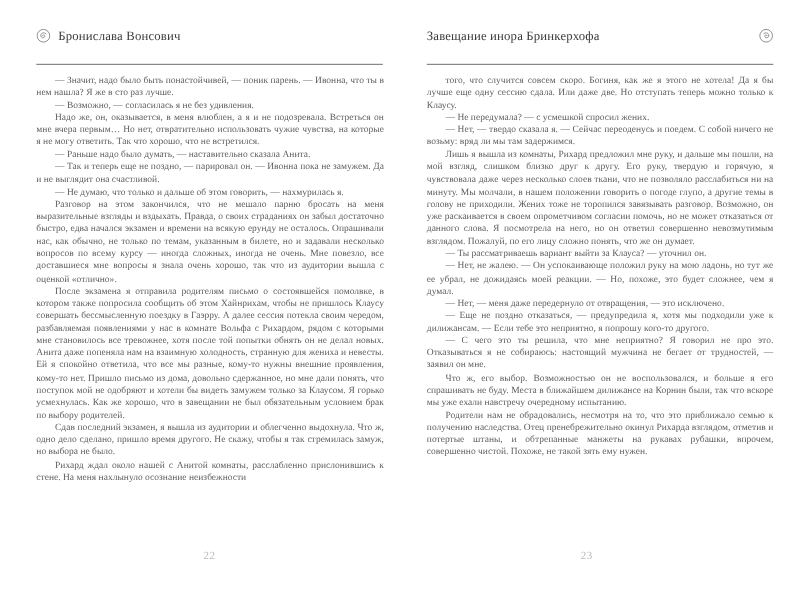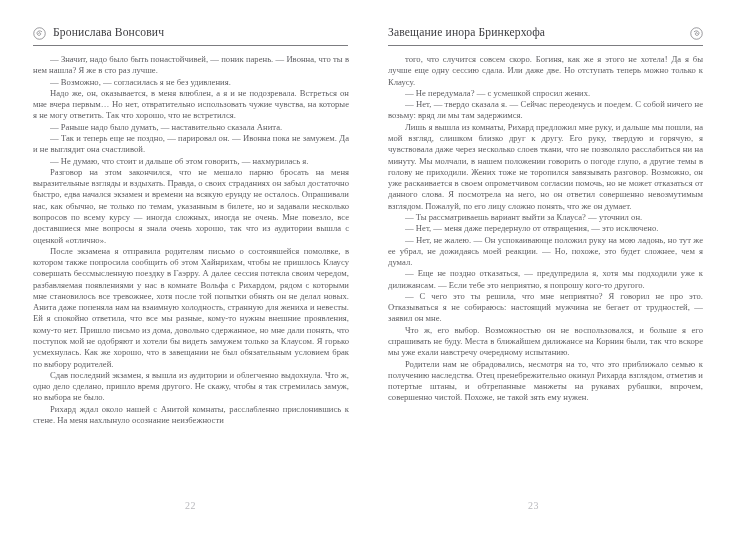--- a/index.html
+++ b/index.html
@@ -33,21 +33,21 @@
     width: 365px;
     padding: 22px 28px 0 22px;
   }
 
   
   .runhead {
     display: flex;
     align-items: flex-end;
     gap: 7px;
     border-bottom: 1px solid #7c7c80;
-    padding-bottom: 6px;
+    padding-bottom: 19px;
     height: 17px;
   }
   .runhead-right {
     justify-content: space-between;
   }
   .runhead-title {
     font-size: 11.6px;
     letter-spacing: 0.15px;
     color: #3c3c40;
     white-space: nowrap;
@@ -106,21 +106,21 @@
       </span>
       <span class="runhead-title">Бронислава Вонсович</span>
     </div>
 
     <div class="column">
       <p>— Значит, надо было быть понастойчивей, — поник парень. — Ивонна, что ты в нем нашла? Я же в сто раз лучше.</p>
       <p>— Возможно, — согласилась я не без удивления.</p>
       <p>Надо же, он, оказывается, в меня влюблен, а я и не подозревала. Встреться он мне вчера первым… Но нет, отвратительно использовать чужие чувства, на которые я не могу ответить. Так что хорошо, что не встретился.</p>
       <p>— Раньше надо было думать, — наставительно сказала Анита.</p>
       <p>— Так и теперь еще не поздно, — парировал он. — Ивонна пока не замужем. Да и не выглядит она счастливой.</p>
-      <p>— Не думаю, что стоит и дальше об этом говорить, — нахмурилась я.</p>
+      <p>— Не думаю, что только и дальше об этом говорить, — нахмурилась я.</p>
       <p>Разговор на этом закончился, что не мешало парню бросать на меня выразительные взгляды и вздыхать. Правда, о своих страданиях он забыл достаточно быстро, едва начался экзамен и времени на всякую ерунду не осталось. Опрашивали нас, как обычно, не только по темам, указанным в билете, но и задавали несколько вопросов по всему курсу — иногда сложных, иногда не очень. Мне повезло, все доставшиеся мне вопросы я знала очень хорошо, так что из аудитории вышла с оценкой «отлично».</p>
       <p>После экзамена я отправила родителям письмо о состоявшейся помолвке, в котором также попросила сообщить об этом Хайнрихам, чтобы не пришлось Клаусу совершать бессмысленную поездку в Гаэрру. А далее сессия потекла своим чередом, разбавляемая появлениями у нас в комнате Вольфа с Рихардом, рядом с которыми мне становилось все тревожнее, хотя после той попытки обнять он не делал новых. Анита даже попеняла нам на взаимную холодность, странную для жениха и невесты. Ей я спокойно ответила, что все мы разные, кому-то нужны внешние проявления, кому-то нет. Пришло письмо из дома, довольно сдержанное, но мне дали понять, что поступок мой не одобряют и хотели бы видеть замужем только за Клаусом. Я горько усмехнулась. Как же хорошо, что в завещании не был обязательным условием брак по выбору родителей.</p>
       <p>Сдав последний экзамен, я вышла из аудитории и облегченно выдохнула. Что ж, одно дело сделано, пришло время другого. Не скажу, чтобы я так стремилась замуж, но выбора не было.</p>
       <p>Рихард ждал около нашей с Анитой комнаты, расслабленно прислонившись к стене. На меня нахлынуло осознание неизбежности</p>
     </div>
 
     <div class="folio folio-left">22</div>
   </div>
 
   <div class="page page-right">
@@ -134,22 +134,22 @@
         </svg>
       </span>
     </div>
 
     <div class="column">
       <p>того, что случится совсем скоро. Богиня, как же я этого не хотела! Да я бы лучше еще одну сессию сдала. Или даже две. Но отступать теперь можно только к Клаусу.</p>
       <p>— Не передумала? — с усмешкой спросил жених.</p>
       <p>— Нет, — твердо сказала я. — Сейчас переоденусь и поедем. С собой ничего не возьму: вряд ли мы там задержимся.</p>
       <p>Лишь я вышла из комнаты, Рихард предложил мне руку, и дальше мы пошли, на мой взгляд, слишком близко друг к другу. Его руку, твердую и горячую, я чувствовала даже через несколько слоев ткани, что не позволяло расслабиться ни на минуту. Мы молчали, в нашем положении говорить о погоде глупо, а другие темы в голову не приходили. Жених тоже не торопился завязывать разговор. Возможно, он уже раскаивается в своем опрометчивом согласии помочь, но не может отказаться от данного слова. Я посмотрела на него, но он ответил совершенно невозмутимым взглядом. Пожалуй, по его лицу сложно понять, что же он думает.</p>
       <p>— Ты рассматриваешь вариант выйти за Клауса? — уточнил он.</p>
+      <p>— Нет, не жалею. — Он успокаивающе положил руку на мою ладонь, но тут же ее убрал, не дожидаясь моей реакции. — Но, похоже, это будет сложнее, чем я думал.</p>
       <p>— Нет, — меня даже передернуло от отвращения, — это исключено.</p>
-      <p>— Нет, не жалею. — Он успокаивающе положил руку на мою ладонь, но тут же ее убрал, не дожидаясь моей реакции. — Но, похоже, это будет сложнее, чем я думал.</p>
       <p>— Еще не поздно отказаться, — предупредила я, хотя мы подходили уже к дилижансам. — Если тебе это неприятно, я попрошу кого-то другого.</p>
       <p>— С чего это ты решила, что мне неприятно? Я говорил не про это. Отказываться я не собираюсь: настоящий мужчина не бегает от трудностей, — заявил он мне.</p>
       <p>Что ж, его выбор. Возможностью он не воспользовался, и больше я его спрашивать не буду. Места в ближайшем дилижансе на Корнин были, так что вскоре мы уже ехали навстречу очередному испытанию.</p>
       <p>Родители нам не обрадовались, несмотря на то, что это приближало семью к получению наследства. Отец пренебрежительно окинул Рихарда взглядом, отметив и потертые штаны, и обтрепанные манжеты на рукавах рубашки, впрочем, совершенно чистой. Похоже, не такой зять ему нужен.</p>
     </div>
 
     <div class="folio folio-right">23</div>
   </div>
 
 </div>

